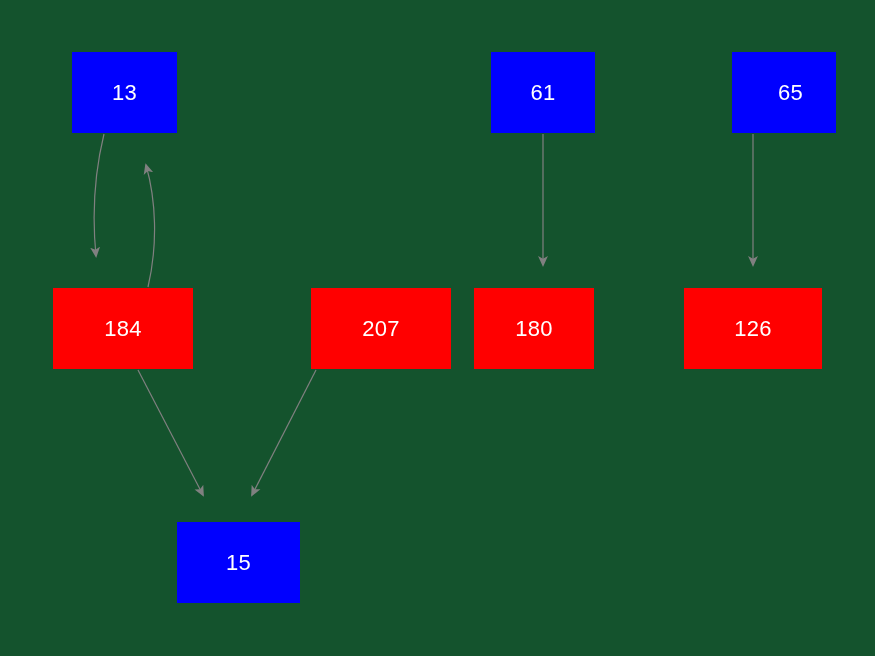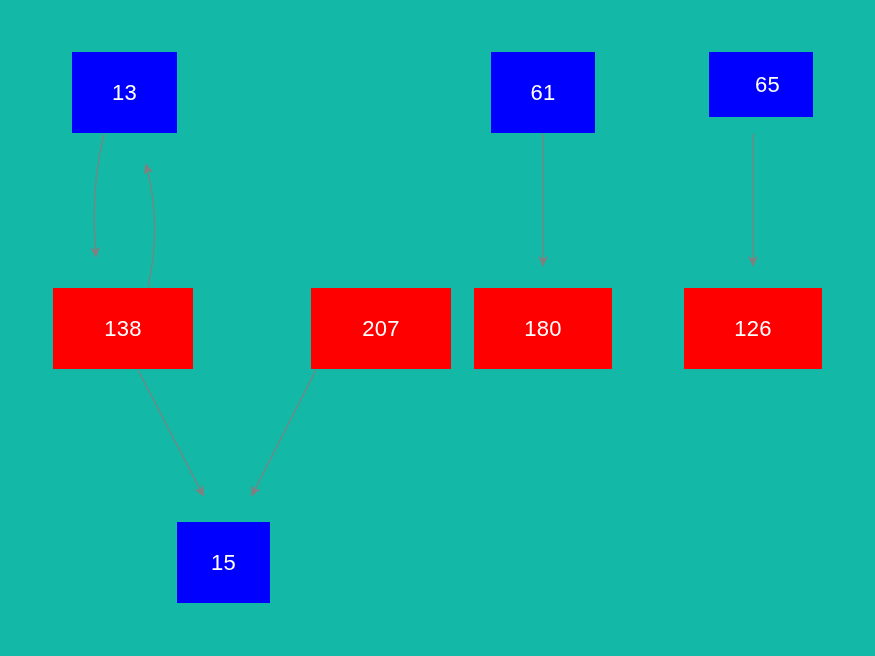--- a/index.html
+++ b/index.html
@@ -8,21 +8,21 @@
     padding: 0;
     background: #ffffff;
   }
   body {
     font-family: "Liberation Sans", "DejaVu Sans", sans-serif;
   }
   #canvas {
     position: relative;
     width: 875px;
     height: 656px;
-    background: #14b8a6;
+    background: #14532d;
     overflow: hidden;
   }
   #edge-layer {
     position: absolute;
     left: 0;
     top: 0;
     width: 875px;
     height: 656px;
     pointer-events: none;
   }
@@ -73,37 +73,37 @@
   </svg>
 
   <div class="node node-blue" style="left:72px; top:52px; width:105px; height:81px;">
     <span class="node-label">13</span>
   </div>
 
   <div class="node node-blue" style="left:491px; top:52px; width:104px; height:81px;">
     <span class="node-label">61</span>
   </div>
 
-  <div class="node node-blue" style="left:709px; top:52px; width:104px; height:65px;padding-left:13px;">
+  <div class="node node-blue" style="left:732px; top:52px; width:104px; height:81px;padding-left:13px;">
     <span class="node-label">65</span>
   </div>
 
   <div class="node node-red" style="left:53px; top:288px; width:140px; height:81px;">
-    <span class="node-label">138</span>
+    <span class="node-label">184</span>
   </div>
 
   <div class="node node-red" style="left:263px; top:288px; width:140px; height:81px;margin-left:48px;">
     <span class="node-label">207</span>
   </div>
 
-  <div class="node node-red" style="left:474px; top:288px; width:138px; height:81px;">
+  <div class="node node-red" style="left:474px; top:288px; width:120px; height:81px;">
     <span class="node-label">180</span>
   </div>
 
   <div class="node node-red" style="left:684px; top:288px; width:138px; height:81px;text-align:right;">
     <span class="node-label">126</span>
   </div>
 
-  <div class="node node-blue" style="left:177px; top:522px; width:93px; height:81px;">
+  <div class="node node-blue" style="left:177px; top:522px; width:123px; height:81px;">
     <span class="node-label">15</span>
   </div>
 
 </div>
 
 </body></html>

